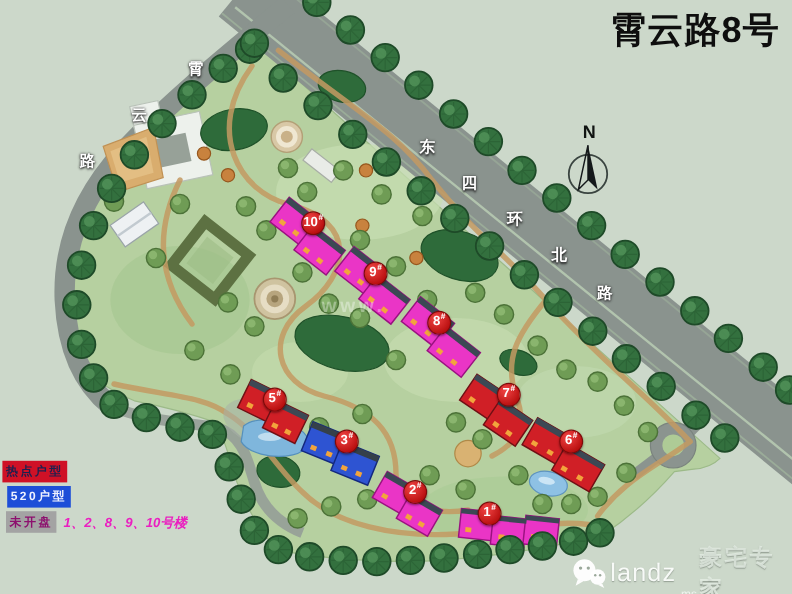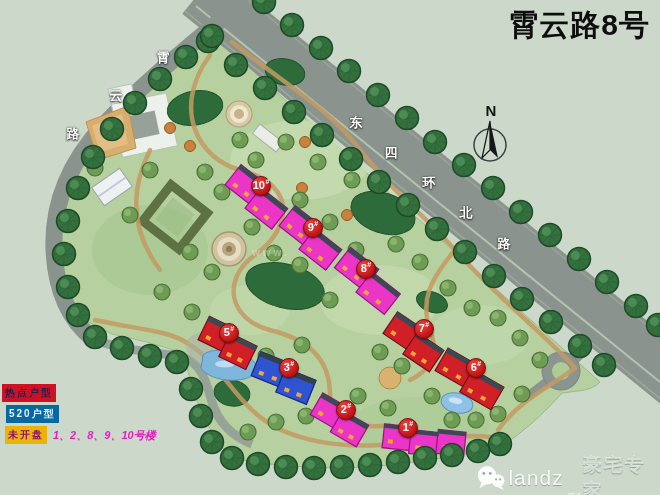--- a/index.html
+++ b/index.html
@@ -15,28 +15,28 @@
   .badge{position:absolute;width:18px;height:18px;border-radius:50%;
          background:radial-gradient(circle at 35% 30%,#f14444,#b80f0f 75%);
          border:1px solid #7d0a0a;color:#fff;font-weight:bold;font-size:11px;line-height:17px;
          text-align:center;box-shadow:0 1px 2px rgba(0,0,0,.45);}
   .badge .hash{font-size:7px;position:relative;top:-5px;margin-left:0.5px;}
   .legend{position:absolute;left:2px;top:385px;}
   .lrow{display:flex;align-items:center;height:16px;margin-bottom:5px;white-space:nowrap;}
   .ltag{display:inline-block;font-size:10px;font-weight:bold;padding:2px 3px;margin-right:6px;
         letter-spacing:2px;}
   .t1{background:#cf1126;color:#1c2150;}
-  .t2{background:#0369a1;color:#eef1ff;margin-left:4px;}
-  .t3{background:#eab308;color:#8d0f6e;margin-left:3px;}
+  .t2{background:#1d4ed8;color:#eef1ff;margin-left:4px;}
+  .t3{background:#a3a3a3;color:#8d0f6e;margin-left:3px;}
   .ldesc{font-size:11px;font-weight:bold;}
   .d1{color:#e8112a;}
   .d2{color:#1b2fd0;}
   .d3{color:#ea1fc0;font-style:italic;}
-  .wm-center{position:absolute;left:252px;top:247px;color:rgba(255,255,255,.35);
-             font-size:10px;letter-spacing:3px;font-weight:bold;}
+  .wm-center{position:absolute;left:268px;top:247px;color:rgba(255,255,255,.35);
+             font-size:16px;letter-spacing:3px;font-weight:bold;}
   .wm{position:absolute;left:476px;top:452px;display:flex;align-items:center;
       color:rgba(252,254,252,.95);}
   .wm .brand{font-size:21px;font-weight:normal;margin-left:3px;letter-spacing:1px;
              text-shadow:0 1px 1px rgba(90,100,90,.5);}
   .wm .suffix{font-size:10px;align-self:flex-end;margin:0 2px 3px 1px;color:rgba(244,248,244,.85);}
   .wm .cname{font-size:19px;font-weight:bold;letter-spacing:2px;color:rgba(230,238,230,.78);
              text-shadow:0 1px 1px rgba(110,120,110,.6);}
 </style>
 </head>
 <body>

